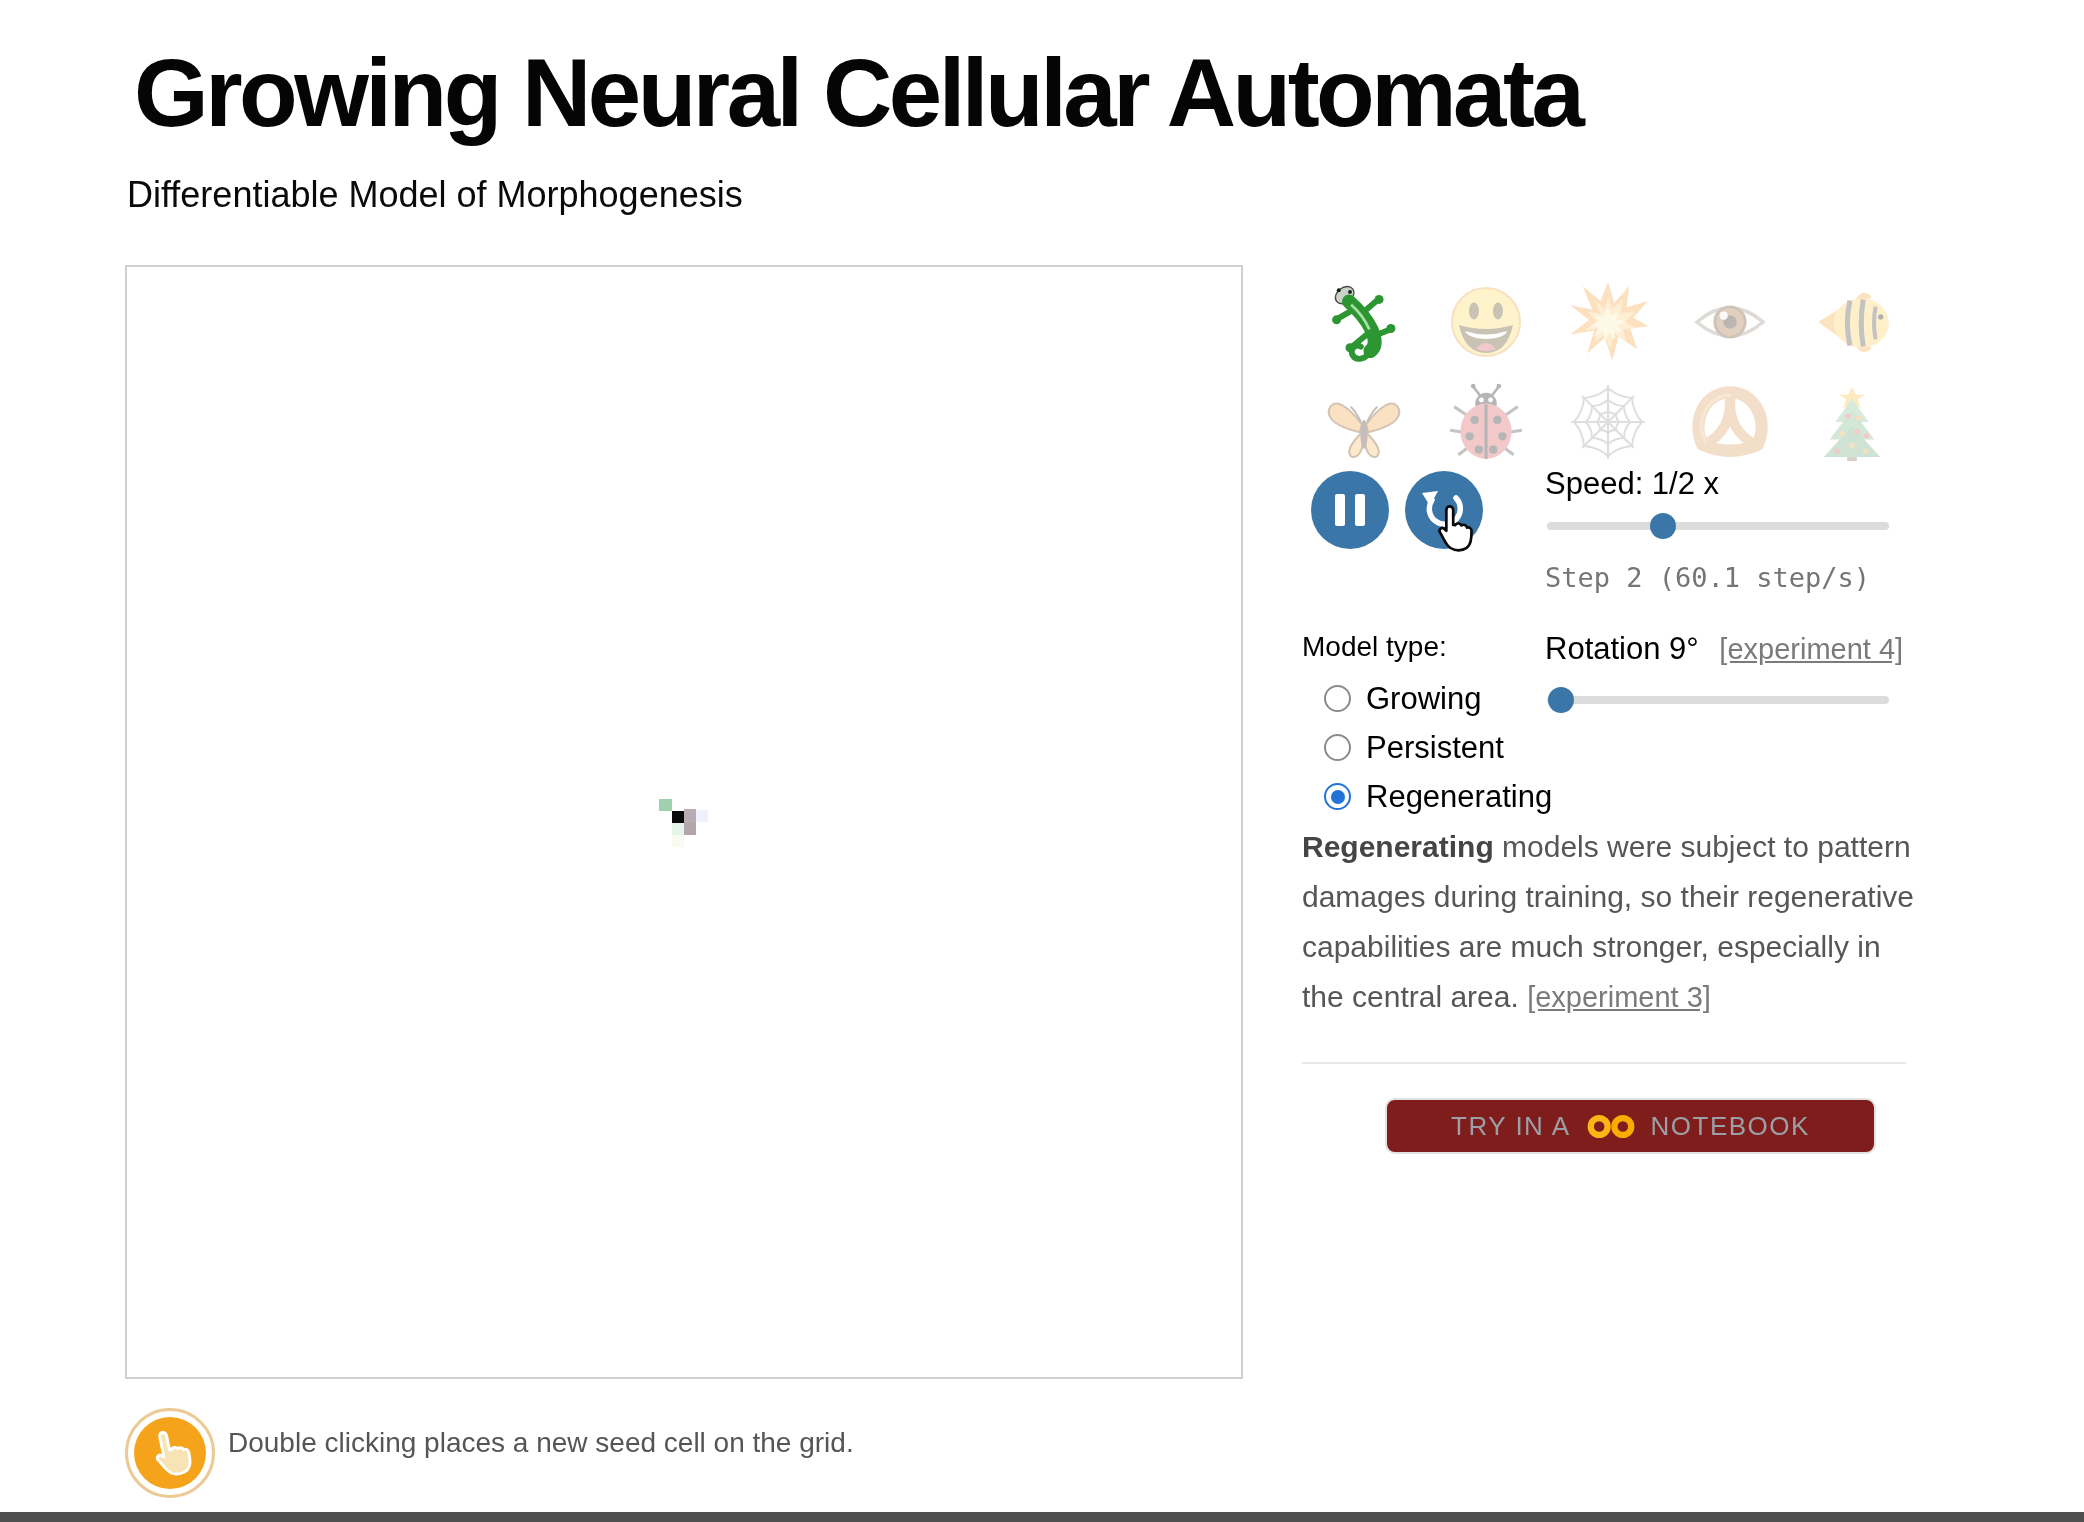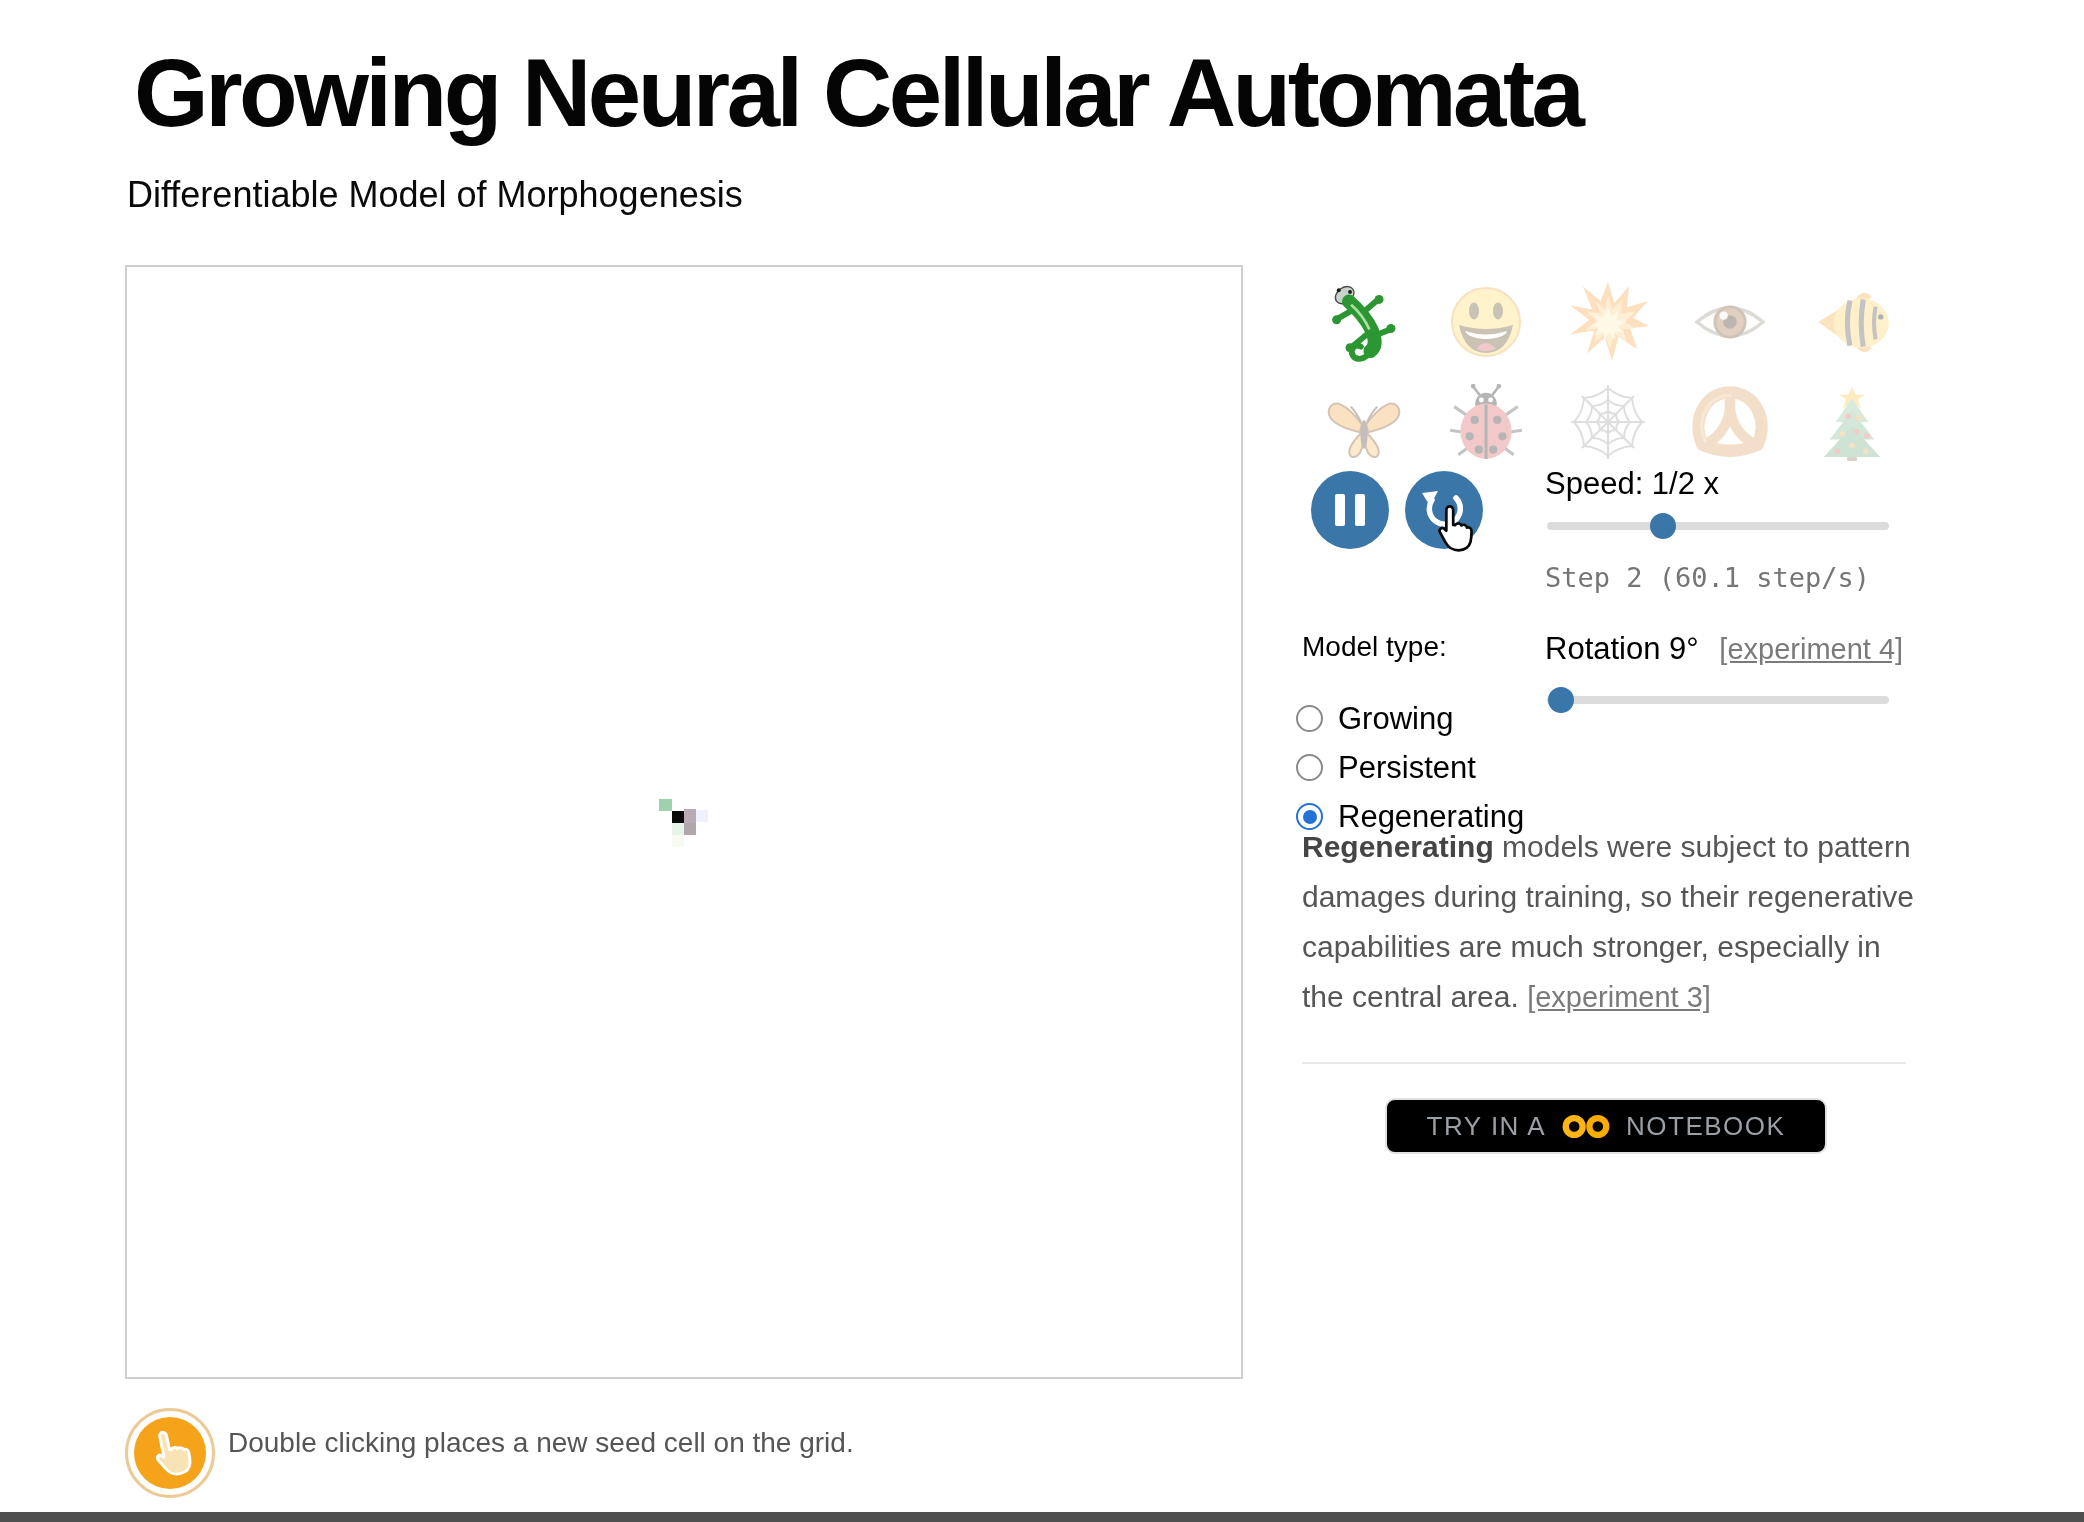--- a/index.html
+++ b/index.html
@@ -64,21 +64,21 @@
     position:absolute; top:1px; width:26px; height:26px; border-radius:50%;
     background:#3b76a8; cursor:pointer;
   }
 
   .step-status {
     left:1545px; top:551px; font-family:"DejaVu Sans Mono", monospace;
     font-size:27px; color:#757575; white-space:nowrap;margin-top:11px;
   }
 
   .model-label { left:1302px; top:631px; font-size:28px; color:#000; }
-  .radio-group { left:1296px; top:674px;margin-top:20px; }
+  .radio-group { left:1324px; top:674px; }
   .radio-row { display:flex; align-items:center; gap:15px; height:49px; cursor:pointer; }
   .radio {
     width:27px; height:27px; border-radius:50%; border:2.5px solid #8a8a8a;
     background:#fff; display:flex; align-items:center; justify-content:center; flex:0 0 auto;
   }
   .radio.checked { border-color:#2372d8; }
   .radio.checked::after {
     content:""; width:14px; height:14px; border-radius:50%; background:#2372d8;
   }
   .radio-row span.lbl { font-size:31px; color:#000; }
@@ -91,22 +91,22 @@
 
   .desc {
     left:1302px; top:822px; width:630px; font-size:30px; line-height:50px; color:#565656;
   }
   .desc .line { display:block; white-space:nowrap; }
   .desc b { color:#454545; }
 
   .divider { left:1302px; top:1062px; width:604px; height:2px; background:#e8e8e8; }
 
   .notebook-btn {
-    left:1385px; top:1098px; width:442px; height:56px;
-    border:2px solid #e1e1e1; border-radius:10px; background:#000000;
+    left:1385px; top:1098px; width:491px; height:56px;
+    border:2px solid #e1e1e1; border-radius:10px; background:#7f1d1d;
     display:flex; align-items:center; justify-content:center; gap:13px;
     font-size:26px; letter-spacing:1.5px; color:#9aa0a6; cursor:pointer;
     font-family:"Liberation Sans", sans-serif;
   }
 
   
   .hint-icon {
     left:125px; top:1408px; width:90px; height:90px; border-radius:50%;
     border:3px solid #ecca96; display:flex; align-items:center; justify-content:center;
     background:#fff;

